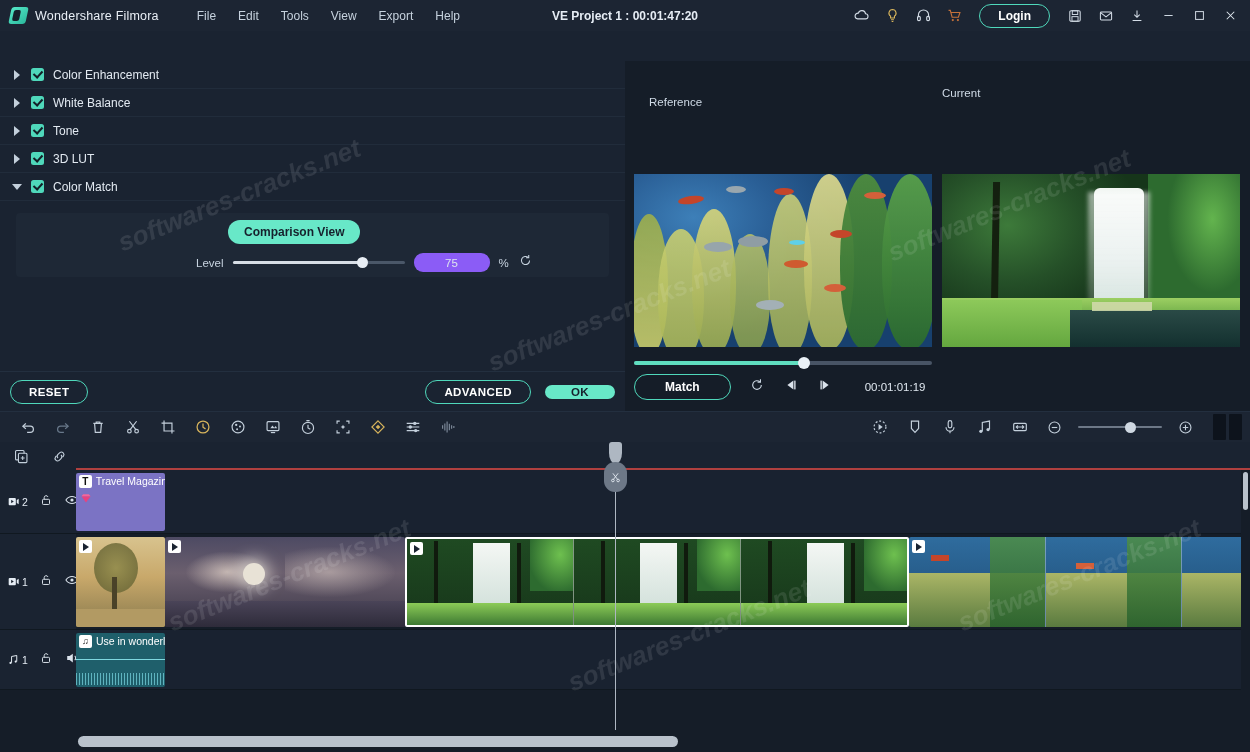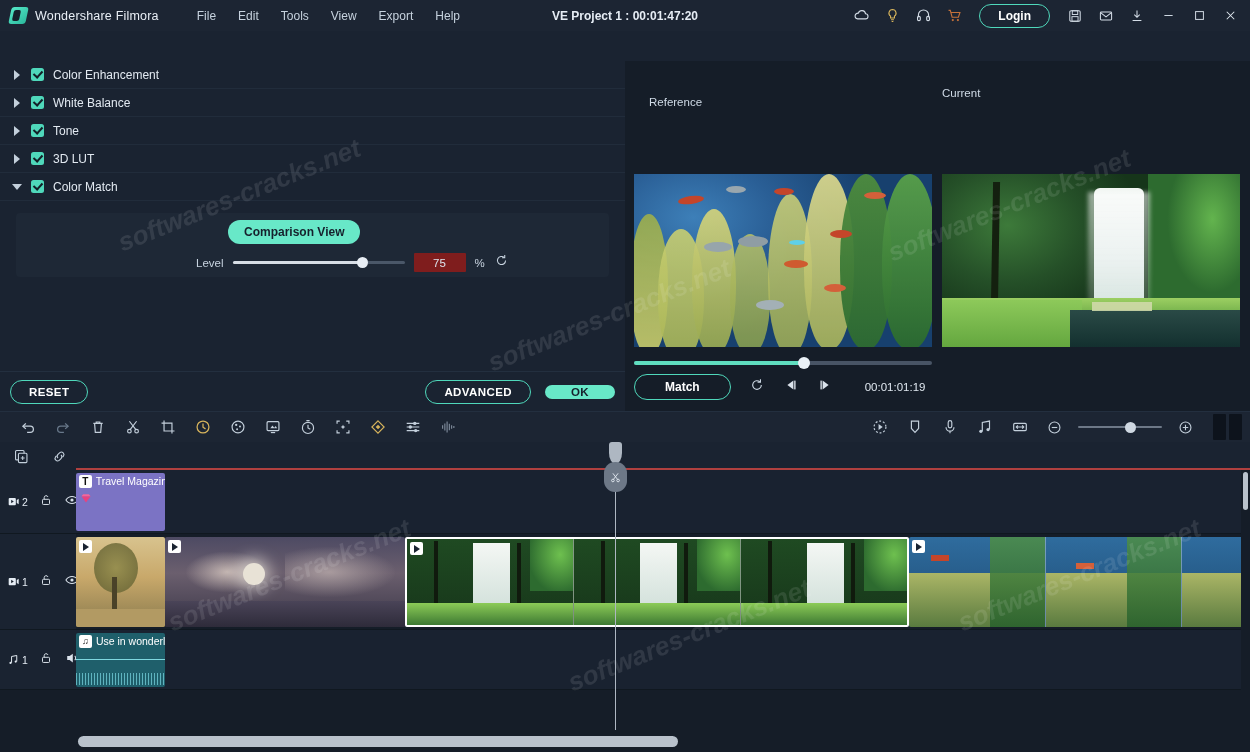--- a/index.html
+++ b/index.html
@@ -87,21 +87,21 @@
   .level-line { position:absolute; left:180px; top:40px; display:flex; align-items:center; gap:9px; }
   .level-lbl { color:#c8d4e0; font-size:11.5px; }
   .slider-wrap { position:relative; width:172px; height:14px; display:flex; align-items:center; }
   .slider-track { width:100%; height:3px; background:#4a5768; border-radius:2px; }
   .slider-fill { position:absolute; left:0; height:3px; background:#d7dee6; border-radius:2px; }
   .slider-knob {
     position:absolute; width:11px; height:11px; border-radius:50%; background:#e8eef5;
     transform:translateX(-5px); cursor:pointer;
   }
   .num-field {
-    width:52px; height:19px; background:#7f1d1d; border-radius:1px; color:#dde5ee;
+    width:76px; height:19px; background:#8b5cf6; border-radius:9px; color:#dde5ee;
     font-size:11.5px; display:flex; align-items:center; justify-content:center;
   }
   .pct { color:#c8d4e0; font-size:11.5px; }
   .reset-ic { cursor:pointer; }
 
   .footer-bar {
     position:absolute; left:0; bottom:0; width:625px; height:40px;
     background:#1a2331; border-top:1px solid #232f3f; display:flex; align-items:center;
   }
   .btn-outline {

